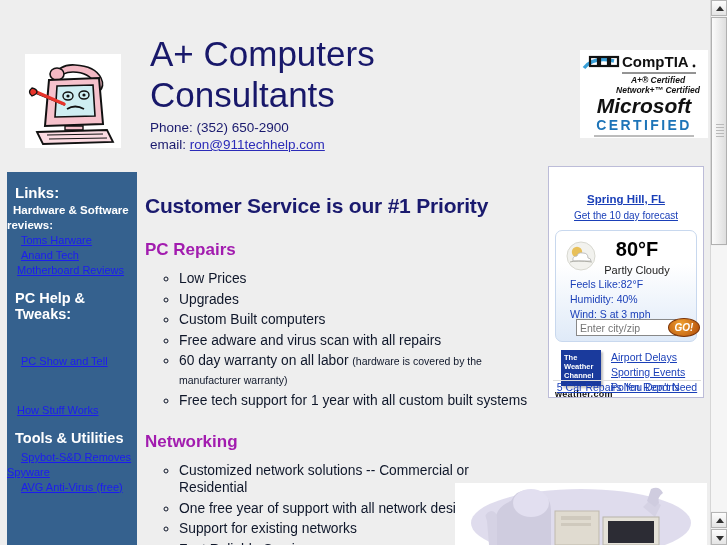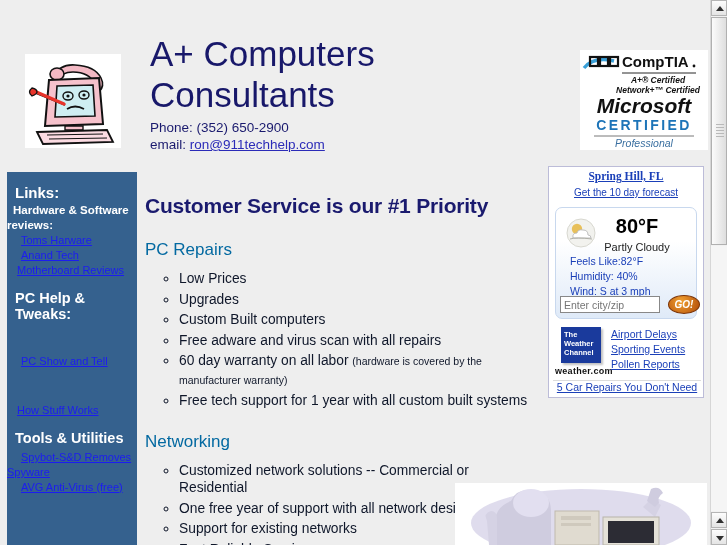--- a/index.html
+++ b/index.html
@@ -46,21 +46,21 @@
   .contact-line {
     font-size:13.5px; color:#1a1a6e; margin-top:5px;
   }
   .contact-line.second { margin-top:2px; }
   .contact-line a {
     color:#2b2bb8; text-decoration:underline;
   }
 
   #cert-badge {
     position:absolute; left:580px; top:50px;
-    width:128px; height:100px;
+    width:128px; height:88px;
     background:#ffffff;
     overflow:hidden;
   }
 
   
   #sidebar {
     position:absolute; left:7px; top:172px;
     width:130px; height:464px;
     background:#35618e;
     color:#ffffff;
@@ -105,21 +105,21 @@
     position:absolute; left:145px; top:176px;
     width:390px;
   }
   #main h1 {
     margin:18px 0 0 0;
     font-size:21px; font-weight:bold; color:#1a1a6e;
     letter-spacing:-0.2px;
   }
   #main h2 {
     margin:22px 0 0 0;
-    font-size:17px; font-weight:normal; color:#0369a1;
+    font-size:17px; font-weight:bold; color:#a21caf;
   }
   #main ul {
     margin:10px 0 0 0;
     padding-left:34px;
     list-style-type:circle;
   }
   #main li {
     font-size:13.8px; color:#0f172a;
     line-height:17.5px;
     margin-bottom:3px;
@@ -131,21 +131,21 @@
   
   #weather {
     position:absolute; left:548px; top:166px;
     width:156px; height:232px;
     background:#ffffff;
     border:1px solid #bcbcd8;
     overflow:hidden;
     font-size:11px;
   }
   #weather .wx-city {
-    text-align:center; margin-top:3px;font-family:Liberation Serif, serif;
+    text-align:center; margin-top:26px;
   }
   #weather .wx-city a {
     color:#1a3fb8; font-weight:bold; font-size:11.5px;
     text-decoration:underline;
   }
   #weather .wx-forecast {
     text-align:center; margin-top:4px;
   }
   #weather .wx-forecast a {
     color:#1a3fb8; font-size:10px; text-decoration:underline;
@@ -174,21 +174,21 @@
   }
   .wx-stat {
     color:#1a3fb8; font-size:10.5px;
     margin:2px 0 0 14px; line-height:13px;
   }
   #wx-entry {
     position:absolute; left:4px; bottom:4px;
     width:146px; height:18px;
   }
   #wx-input {
-    position:absolute; left:0; top:0;
+    position:absolute; left:16px; top:0;
     width:100px; height:17px;
     border:1px solid #888888;
     background:#ffffff;
     font-size:10.5px;
     color:#222222;
     padding:1px 3px;
     font-family:"Liberation Sans", sans-serif;
   }
   #wx-go {
     position:absolute; left:108px; top:-1px;

